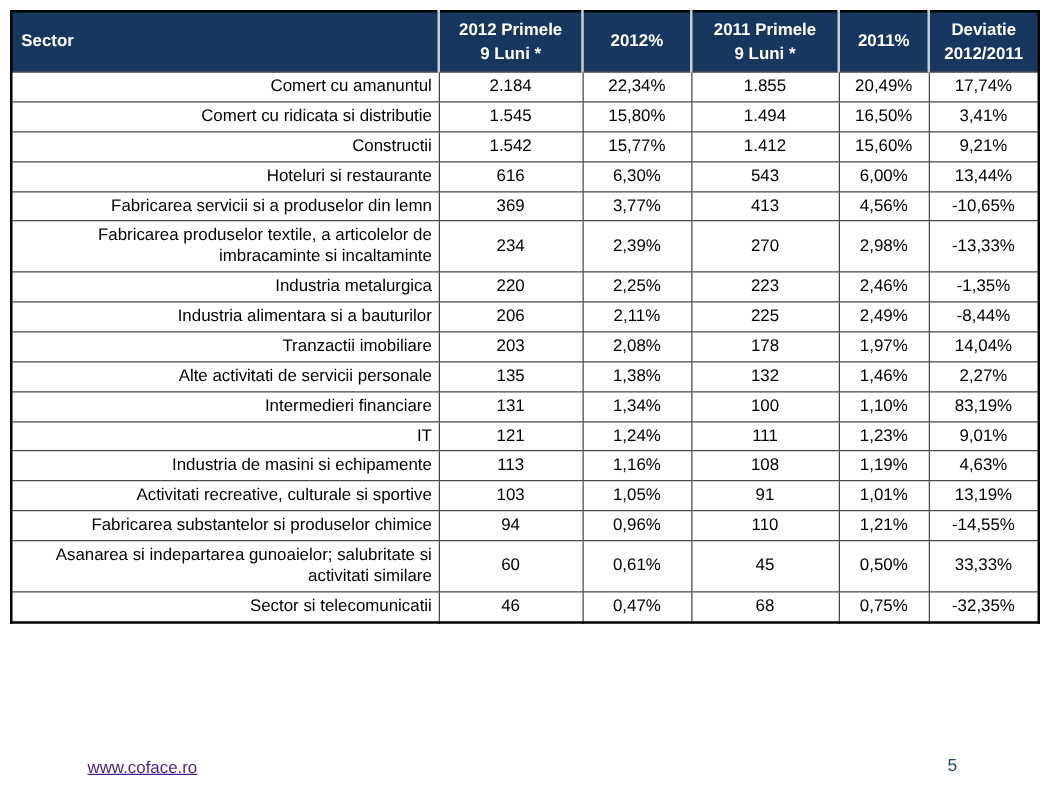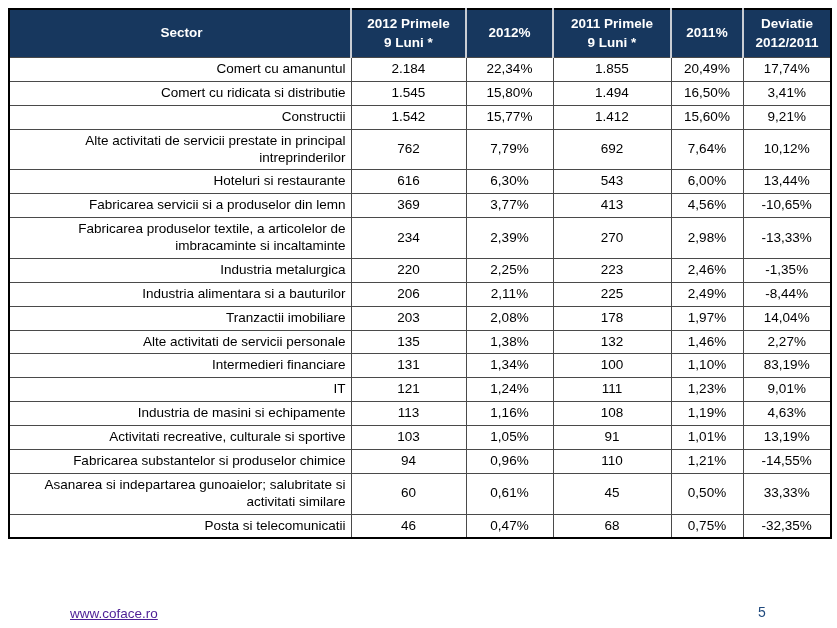--- a/index.html
+++ b/index.html
@@ -32,21 +32,21 @@
     line-height: 1.35;
     text-align: center;
     vertical-align: middle;
     height: 43px;
     padding: 2px 4px;
     white-space: pre-line;
     border-left: 2px solid #c9cdd4;
     border-bottom: 1px solid #4a4a4a;
   }
   table.sector-table th.col-sector {
-    text-align: center;
+    text-align: left;
     padding-left: 7px;
     border-left: none;
   }
   table.sector-table td {
     font-size: 13.5px;
     color: #000000;
     line-height: 1.25;
     border: 1px solid #4a4a4a;
     padding: 3px 5px;
     vertical-align: middle;
@@ -122,28 +122,20 @@
         </tr>
         <tr>
           <td class="cell-sector">Constructii</td>
           <td class="cell-num">1.542</td>
           <td class="cell-num">15,77%</td>
           <td class="cell-num">1.412</td>
           <td class="cell-num">15,60%</td>
           <td class="cell-num">9,21%</td>
         </tr>
         <tr>
-          <td class="cell-sector">Alte activitati de servicii prestate in principal intreprinderilor</td>
-          <td class="cell-num">762</td>
-          <td class="cell-num">7,79%</td>
-          <td class="cell-num">692</td>
-          <td class="cell-num">7,64%</td>
-          <td class="cell-num">10,12%</td>
-        </tr>
-        <tr>
           <td class="cell-sector">Hoteluri si restaurante</td>
           <td class="cell-num">616</td>
           <td class="cell-num">6,30%</td>
           <td class="cell-num">543</td>
           <td class="cell-num">6,00%</td>
           <td class="cell-num">13,44%</td>
         </tr>
         <tr>
           <td class="cell-sector">Fabricarea servicii si a produselor din lemn</td>
           <td class="cell-num">369</td>
@@ -234,21 +226,21 @@
         </tr>
         <tr>
           <td class="cell-sector">Asanarea si indepartarea gunoaielor; salubritate si activitati similare</td>
           <td class="cell-num">60</td>
           <td class="cell-num">0,61%</td>
           <td class="cell-num">45</td>
           <td class="cell-num">0,50%</td>
           <td class="cell-num">33,33%</td>
         </tr>
         <tr>
-          <td class="cell-sector">Posta si telecomunicatii</td>
+          <td class="cell-sector">Sector si telecomunicatii</td>
           <td class="cell-num">46</td>
           <td class="cell-num">0,47%</td>
           <td class="cell-num">68</td>
           <td class="cell-num">0,75%</td>
           <td class="cell-num">-32,35%</td>
         </tr>
       </tbody>
   </table>
 
   <a class="footer-link">www.coface.ro</a>

